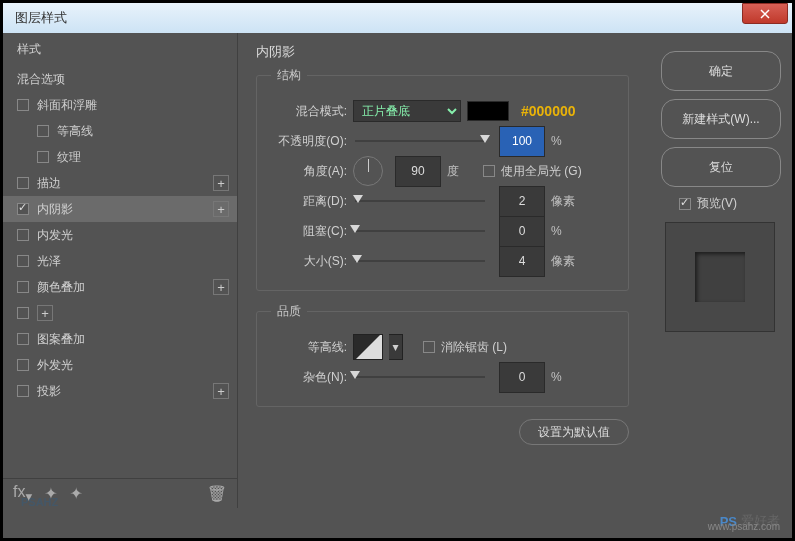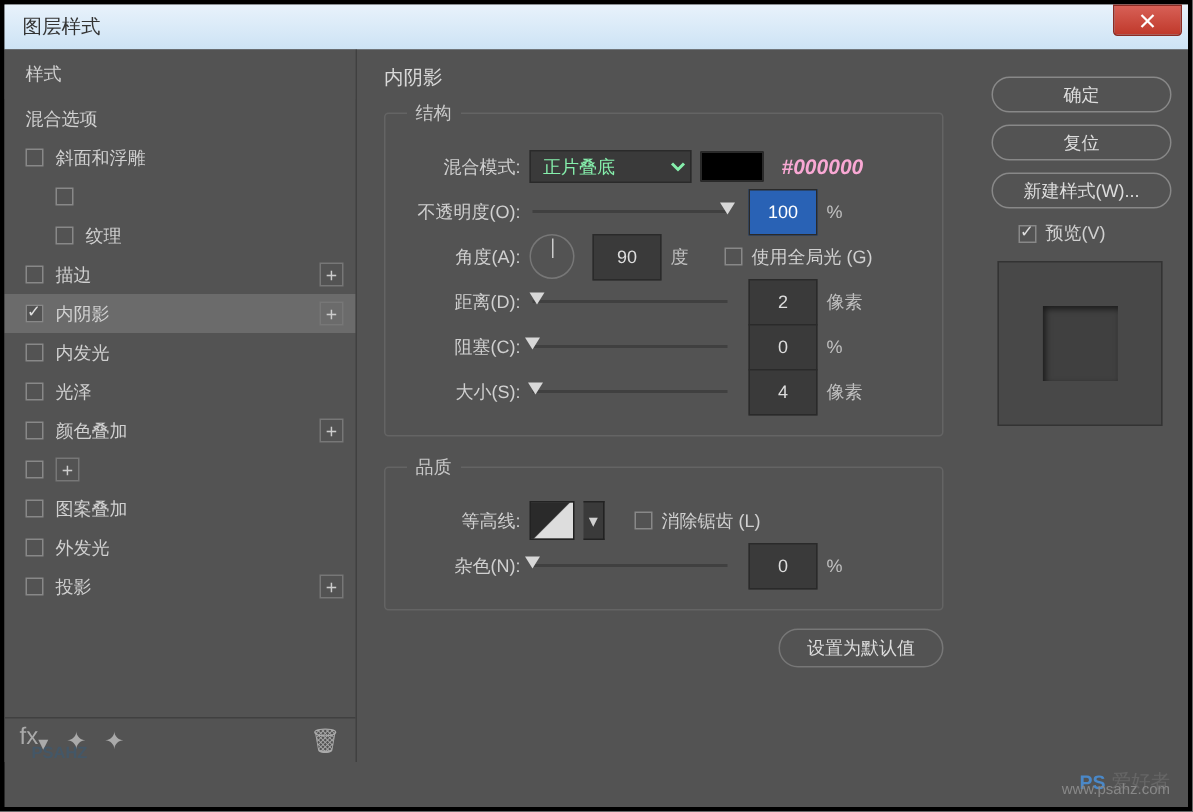--- a/index.html
+++ b/index.html
@@ -25,34 +25,34 @@
     .panel-footer .ficon { color: #aaa; font-size: 16px; cursor: pointer; }
     .panel-footer .spacer { flex: 1; }
     .center-panel { flex: 1; padding: 10px 18px; position: relative; }
     .panel-title { font-size: 13px; margin-bottom: 6px; color: #d8d8d8; }
     fieldset { border: 1px solid #646464; border-radius: 3px; padding: 12px 14px 14px; margin-bottom: 12px; }
     legend { padding: 0 6px; color: #c8c8c8; font-size: 12px; }
     .form-row { display: flex; align-items: center; height: 30px; gap: 6px; }
     .form-row .flabel { width: 76px; text-align: right; color: #d0d0d0; }
     select { background: #3a3a3a; color: #86efac; border: 1px solid #2a2a2a; height: 22px; width: 108px; padding: 0 4px; font-size: 12px; }
     .swatch { width: 42px; height: 20px; background: #000; border: 1px solid #2a2a2a; cursor: pointer; }
-    .hexval { color: #f9a8d4; font-size: 14px; margin-left: 6px; font-weight: bold; font-style: italic; }
+    .hexval { color: #eab308; font-size: 14px; margin-left: 6px; font-weight: bold; }
     .slider-track { flex: 1; height: 2px; background: #404040; position: relative; margin: 0 8px 0 2px; max-width: 130px; }
     .slider-thumb { position: absolute; top: -5px; width: 0; height: 0; border-left: 5px solid transparent; border-right: 5px solid transparent; border-top: 8px solid #d8d8d8; cursor: pointer; }
     .numfield { width: 46px; height: 31px; background: #3a3a3a; border: 1px solid #2a2a2a; color: #ddd; text-align: center; font-size: 12px; }
     .numfield.hl { background: #2962b5; color: #fff; }
     .unit { color: #c0c0c0; width: 30px; }
     .angle-dial { width: 30px; height: 30px; border: 1px solid #777; border-radius: 50%; position: relative; margin-right: 6px; }
     .angle-line { position: absolute; left: 50%; top: 2px; width: 1px; height: 13px; background: #ccc; transform-origin: bottom; }
     .contour { width: 30px; height: 26px; background: linear-gradient(135deg, #2a2a2a 49%, #ddd 51%); border: 1px solid #222; cursor: pointer; }
     .contour-dd { width: 14px; height: 26px; background: #3a3a3a; border: 1px solid #222; border-left: none; display: flex; align-items: center; justify-content: center; }
     .btn-row { display: flex; gap: 12px; justify-content: flex-end; margin-top: 10px; }
     .action-btn { background: #535353; border: 1px solid #777; border-radius: 14px; height: 26px; padding: 0 18px; color: #ddd; font-size: 12px; cursor: pointer; }
     .right-panel { width: 145px; padding: 18px 14px; }
-    .rbtn { display: block; width: 120px; height: 24px; border: 1px solid #888; border-radius: 14px; background: #535353; color: #ddd; font-size: 12px; margin-bottom: 8px; cursor: pointer; }
+    .rbtn { display: block; width: 120px; height: 40px; border: 1px solid #888; border-radius: 14px; background: #535353; color: #ddd; font-size: 12px; margin-bottom: 8px; cursor: pointer; }
     .preview-chk { display: flex; align-items: center; gap: 6px; margin: 8px 0 10px 18px; }
     .preview-box { width: 110px; height: 110px; background: #484848; border: 1px solid #333; margin: 0 auto; display: flex; align-items: center; justify-content: center; }
     .preview-inner { width: 50px; height: 50px; background: #404040; box-shadow: inset 2px 2px 4px rgba(0,0,0,0.6); }
     .watermark { position: absolute; right: 12px; bottom: 8px; font-size: 13px; color: #666; display: flex; align-items: center; gap: 4px; }
     .watermark .ps { color: #4a88c8; font-weight: bold; }
     .watermark .url { position: absolute; right: 0; bottom: -2px; font-size: 10px; color: #888; }
     .wm-left { position: absolute; left: 18px; bottom: 30px; color: #3a5a75; font-size: 11px; font-weight: bold; opacity: 0.6; }
   </style>
 </head>
 <body>
@@ -74,20 +74,21 @@
         <div class="style-row">
           <span class="lbl">混合选项</span>
         </div>
         <div id="effects-container">
             <div class="style-row">
               <input type="checkbox" class="chk" style="">
               <span class="lbl">斜面和浮雕</span>
             </div>
             <div class="style-row indent">
               <input type="checkbox" class="chk" style="">
+              <span class="lbl">等高线</span>
             </div>
             <div class="style-row indent">
               <input type="checkbox" class="chk" style="">
               <span class="lbl">纹理</span>
             </div>
             <div class="style-row">
               <input type="checkbox" class="chk" style="">
               <span class="lbl">描边</span>
               <span class="reveal">+</span>
             </div>
@@ -214,22 +215,22 @@
         </div>
       </fieldset>
 
       <div class="btn-row">
         <button class="action-btn">设置为默认值</button>
       </div>
     </div>
 
     <div class="right-panel">
       <button class="rbtn">确定</button>
+      <button class="rbtn">新建样式(W)...</button>
       <button class="rbtn">复位</button>
-      <button class="rbtn">新建样式(W)...</button>
       <div class="preview-chk">
         <input type="checkbox" checked="" style="">
         <span>预览(V)</span>
       </div>
       <div class="preview-box">
         <div class="preview-inner"></div>
       </div>
     </div>
   </div>
 

